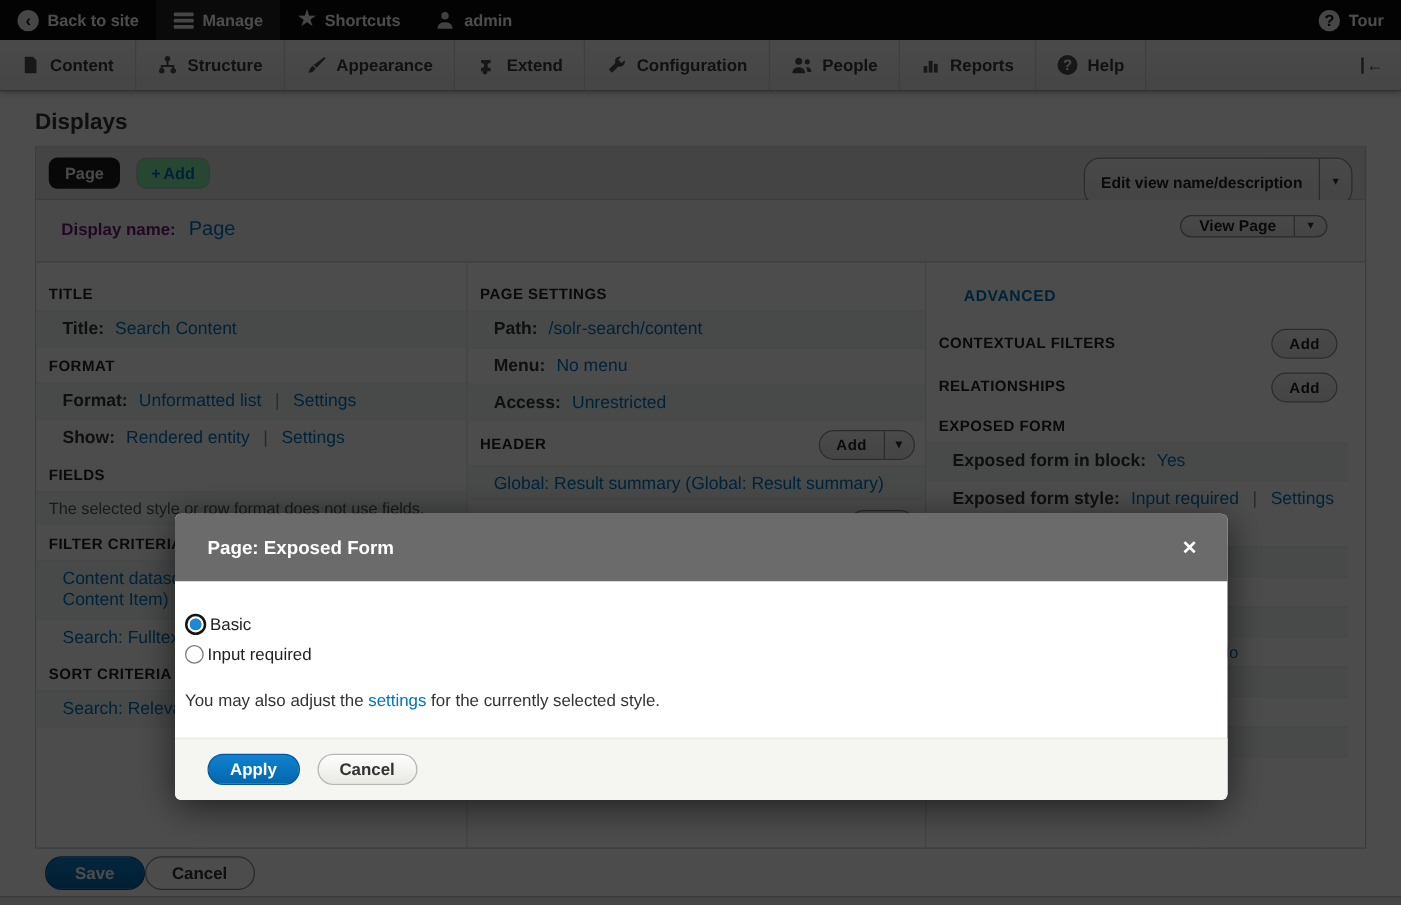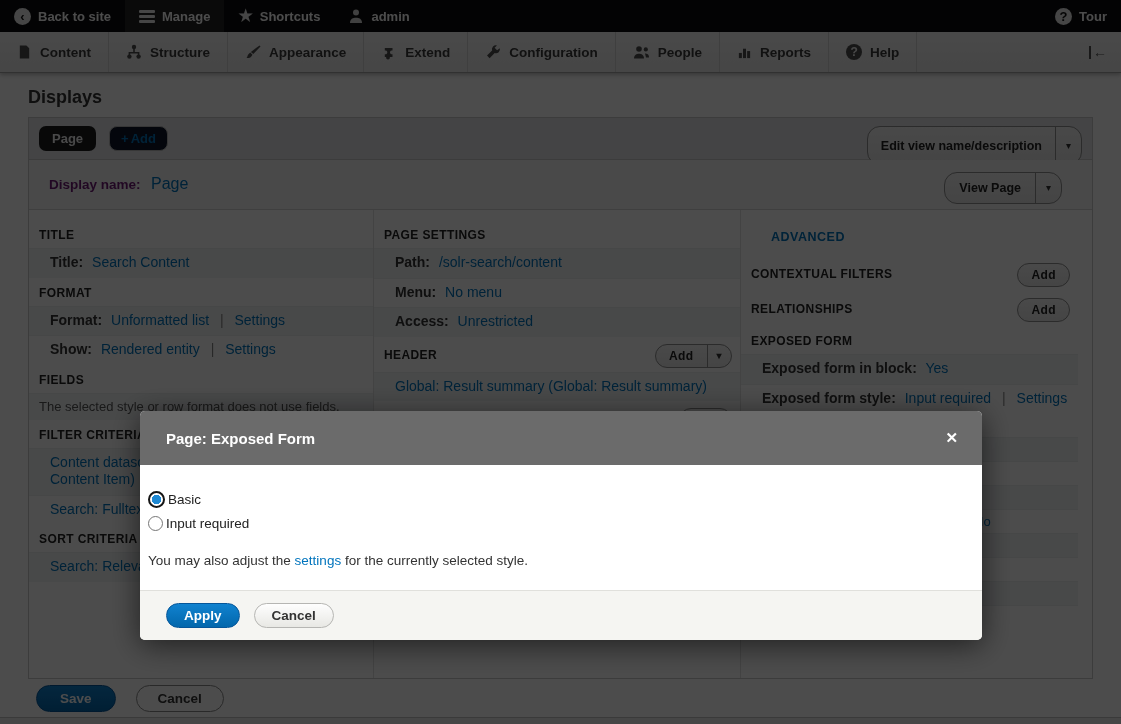--- a/index.html
+++ b/index.html
@@ -31,34 +31,34 @@
   .tray-toggle .arr { font-size:14px; font-weight:bold; }
 
   
   h1.page-title { font-size:18px; font-weight:bold; color:#333; margin:14px 0 9px 28px; }
 
   .views-container { margin:0 28px; border:1px solid #c9c9c9; background:#fff; }
 
   .display-top { background:#e3e4e6; padding:8px 10px; display:flex; align-items:center; position:relative; border-bottom:1px solid #c9c9c9; }
   .tab-page { background:#1b1b1d; color:#f4f4f4; font-size:13px; font-weight:bold; padding:5px 13px;
     border-radius:7px; cursor:pointer; }
-  .tab-add { margin-left:13px; background:#0f172a; border:1px solid #b9b9b9; border-radius:8px;
+  .tab-add { margin-left:13px; background:#86efac; border:1px solid #b9b9b9; border-radius:8px;
     padding:4px 11px; font-size:13px; font-weight:bold; color:#0074bd; cursor:pointer; }
   .tab-add .plus { font-weight:bold; margin-right:2px; }
   .edit-view-btn { position:absolute; right:10px; top:8px; display:flex; align-items:center;
     border:1px solid #8f8f8f; border-radius:13px; background:linear-gradient(#f3f3f3,#e4e4e4); height:39px; cursor:pointer; }
   .edit-view-btn .lbl { padding:0 13px; font-size:12.5px; font-weight:bold; color:#222; }
   .btn-caret-seg { border-left:1px solid #8f8f8f; height:100%; display:flex; align-items:center; padding:0 10px; }
   .caret { font-size:10px; color:#333; line-height:1; }
 
   .display-title-row { background:#f3f3f4; border-bottom:1px solid #d2d2d2; padding:15px 20px 16px; position:relative; }
   .display-title-row .dn-label { font-weight:bold; font-size:13.5px; color:#701a75; margin-right:6px; }
   a.lnk { color:#0074bd; text-decoration:none; cursor:pointer; }
   .view-page-btn { position:absolute; right:30px; top:12px; display:flex; align-items:center;
-    border:1px solid #8f8f8f; border-radius:13px; background:linear-gradient(#f3f3f3,#e4e4e4); height:32px; cursor:pointer; }
+    border:1px solid #8f8f8f; border-radius:13px; background:linear-gradient(#f3f3f3,#e4e4e4); height:18px; cursor:pointer; }
   .view-page-btn .lbl { padding:0 14px; font-size:12.5px; font-weight:bold; color:#222; }
 
   .cols { display:flex; min-height:468px; align-items:stretch; }
   .col { padding-top:10px; }
   .col-left { width:344px; }
   .col-mid { width:368px; border-left:1px solid #e0e0e0; border-right:1px solid #e0e0e0; }
   .col-right { flex:1; padding-right:14px; }
 
   .bucket h3 { font-size:12px; font-weight:bold; color:#222; letter-spacing:.4px; padding:8px 8px 6px 10px; position:relative; }
   .row { font-size:14px; padding:5px 8px 6px 21px; border-top:1px solid #e9edee; line-height:1.25; }
@@ -76,21 +76,21 @@
   .h3-with-btn .add-btn { top:7px; }
 
   .advanced-summary { font-size:12.5px; font-weight:bold; letter-spacing:.5px; color:#0074bd;
     padding:10px 8px 12px 30px; cursor:pointer; }
 
   .stub-row { height:24px; border-top:1px solid #e9edee; position:relative; }
   .stub-row.alt { background:#f1f4f5; }
   .stub-row .frag { position:absolute; left:233px; top:4px; font-size:13px; }
   .stub-spacer { height:24px; }
 
-  .actions { margin:6px 0 0 36px; display:flex; gap:20px; }
+  .actions { margin:6px 0 0 36px; display:flex; }
   .btn-primary { background:linear-gradient(#1082cf,#0367ac); border:1px solid #05569a; color:#fff;
     font-size:13.5px; font-weight:bold; padding:5px 23px; border-radius:20px; cursor:pointer; }
   .btn-plain { background:#fdfdfd; border:1px solid #8b8b8b; color:#333; font-size:13.5px; font-weight:bold;
     padding:5px 21px; border-radius:20px; cursor:pointer; }
 
   .bottom-strip { position:fixed; left:0; right:0; bottom:0; height:7px; background:#ececec; border-top:1px solid #c4c4c4; }
 
   
   .overlay { position:fixed; inset:0; background:rgba(0,0,0,0.7); z-index:900; }
   .modal { position:fixed; left:140px; top:411px; width:842px; z-index:1000; border-radius:5px;

